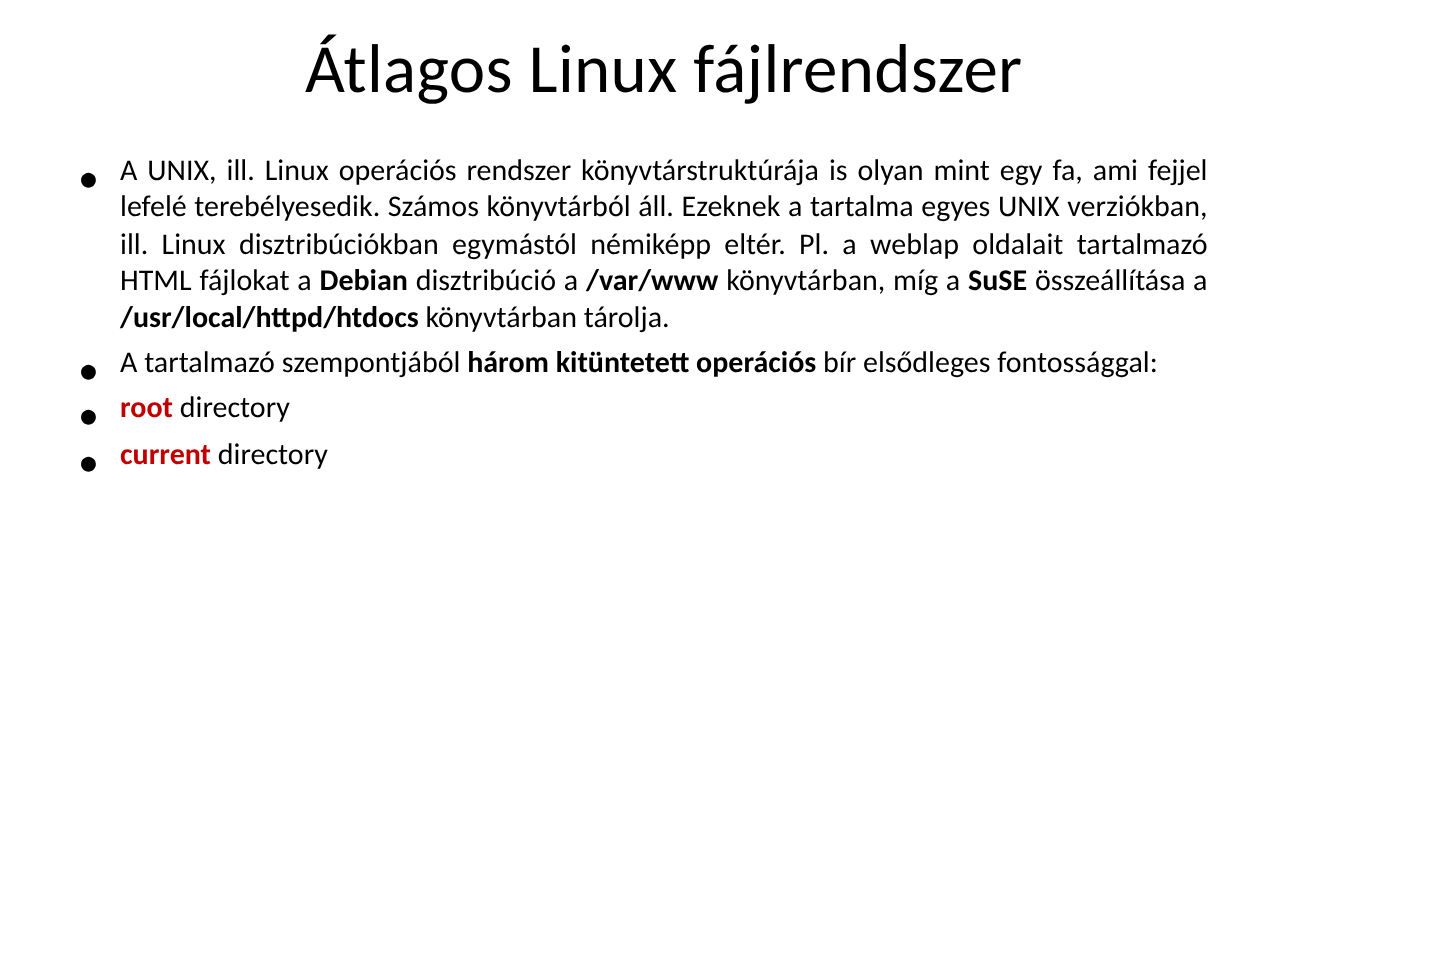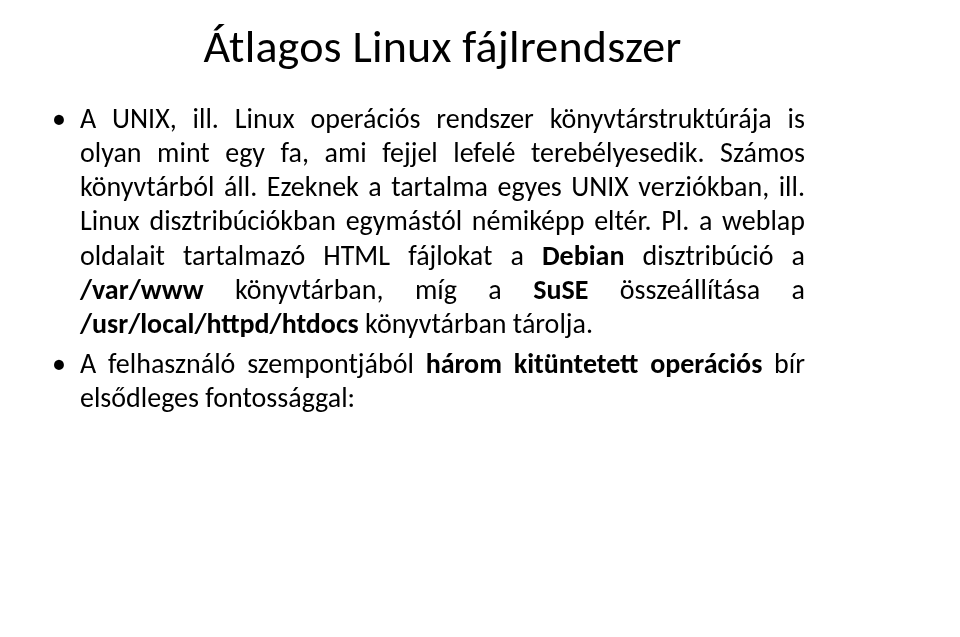--- a/index.html
+++ b/index.html
@@ -27,21 +27,21 @@
   }
   ul.top {
     list-style: none;
     margin: 0;
     padding: 0;
   }
   ul.top > li {
     position: relative;
     padding-left: 0;
     margin-bottom: 6px;
-    font-size: 28px;
+    font-size: 20px;
     line-height: 1.22;
   }
   ul.top > li::before {
     content: "•";
     position: absolute;
     left: -28px;
     top: 0;
     font-size: 28px;
   }
   .justify {
@@ -58,21 +58,27 @@
 
   <h1 class="title">Átlagos Linux fájlrendszer</h1>
 
   <ul class="top">
 
     <li class="justify">
       <span>A UNIX, ill. Linux operációs rendszer könyvtárstruktúrája is olyan mint egy fa, ami fejjel lefelé terebélyesedik. Számos könyvtárból áll. Ezeknek a tartalma egyes UNIX verziókban, ill. Linux disztribúciókban egymástól némiképp eltér. Pl. a weblap oldalait tartalmazó HTML fájlokat a </span><span class="bold">Debian</span><span> disztribúció a </span><span class="bold">/var/www</span><span> könyvtárban, míg a </span><span class="bold">SuSE</span><span> összeállítása a </span><span class="bold">/usr/local/httpd/htdocs</span><span> könyvtárban tárolja.</span>
     </li>
 
     <li class="justify">
-      <span>A felhasználó szempontjából </span><span class="bold">három kitüntetett operációs</span><span> bír elsődleges fontossággal:</span>
+      <span>A tartalmazó szempontjából </span><span class="bold">három kitüntetett operációs</span><span> bír elsődleges fontossággal:</span>
+    </li>
+
+    <li>
+      <span class="redbold">root</span><span> directory</span>
     </li>
 
 
-
+    <li>
+      <span class="redbold">current</span><span> directory</span>
+    </li>
 
   </ul>
 
 </div>
 
 </body></html>

